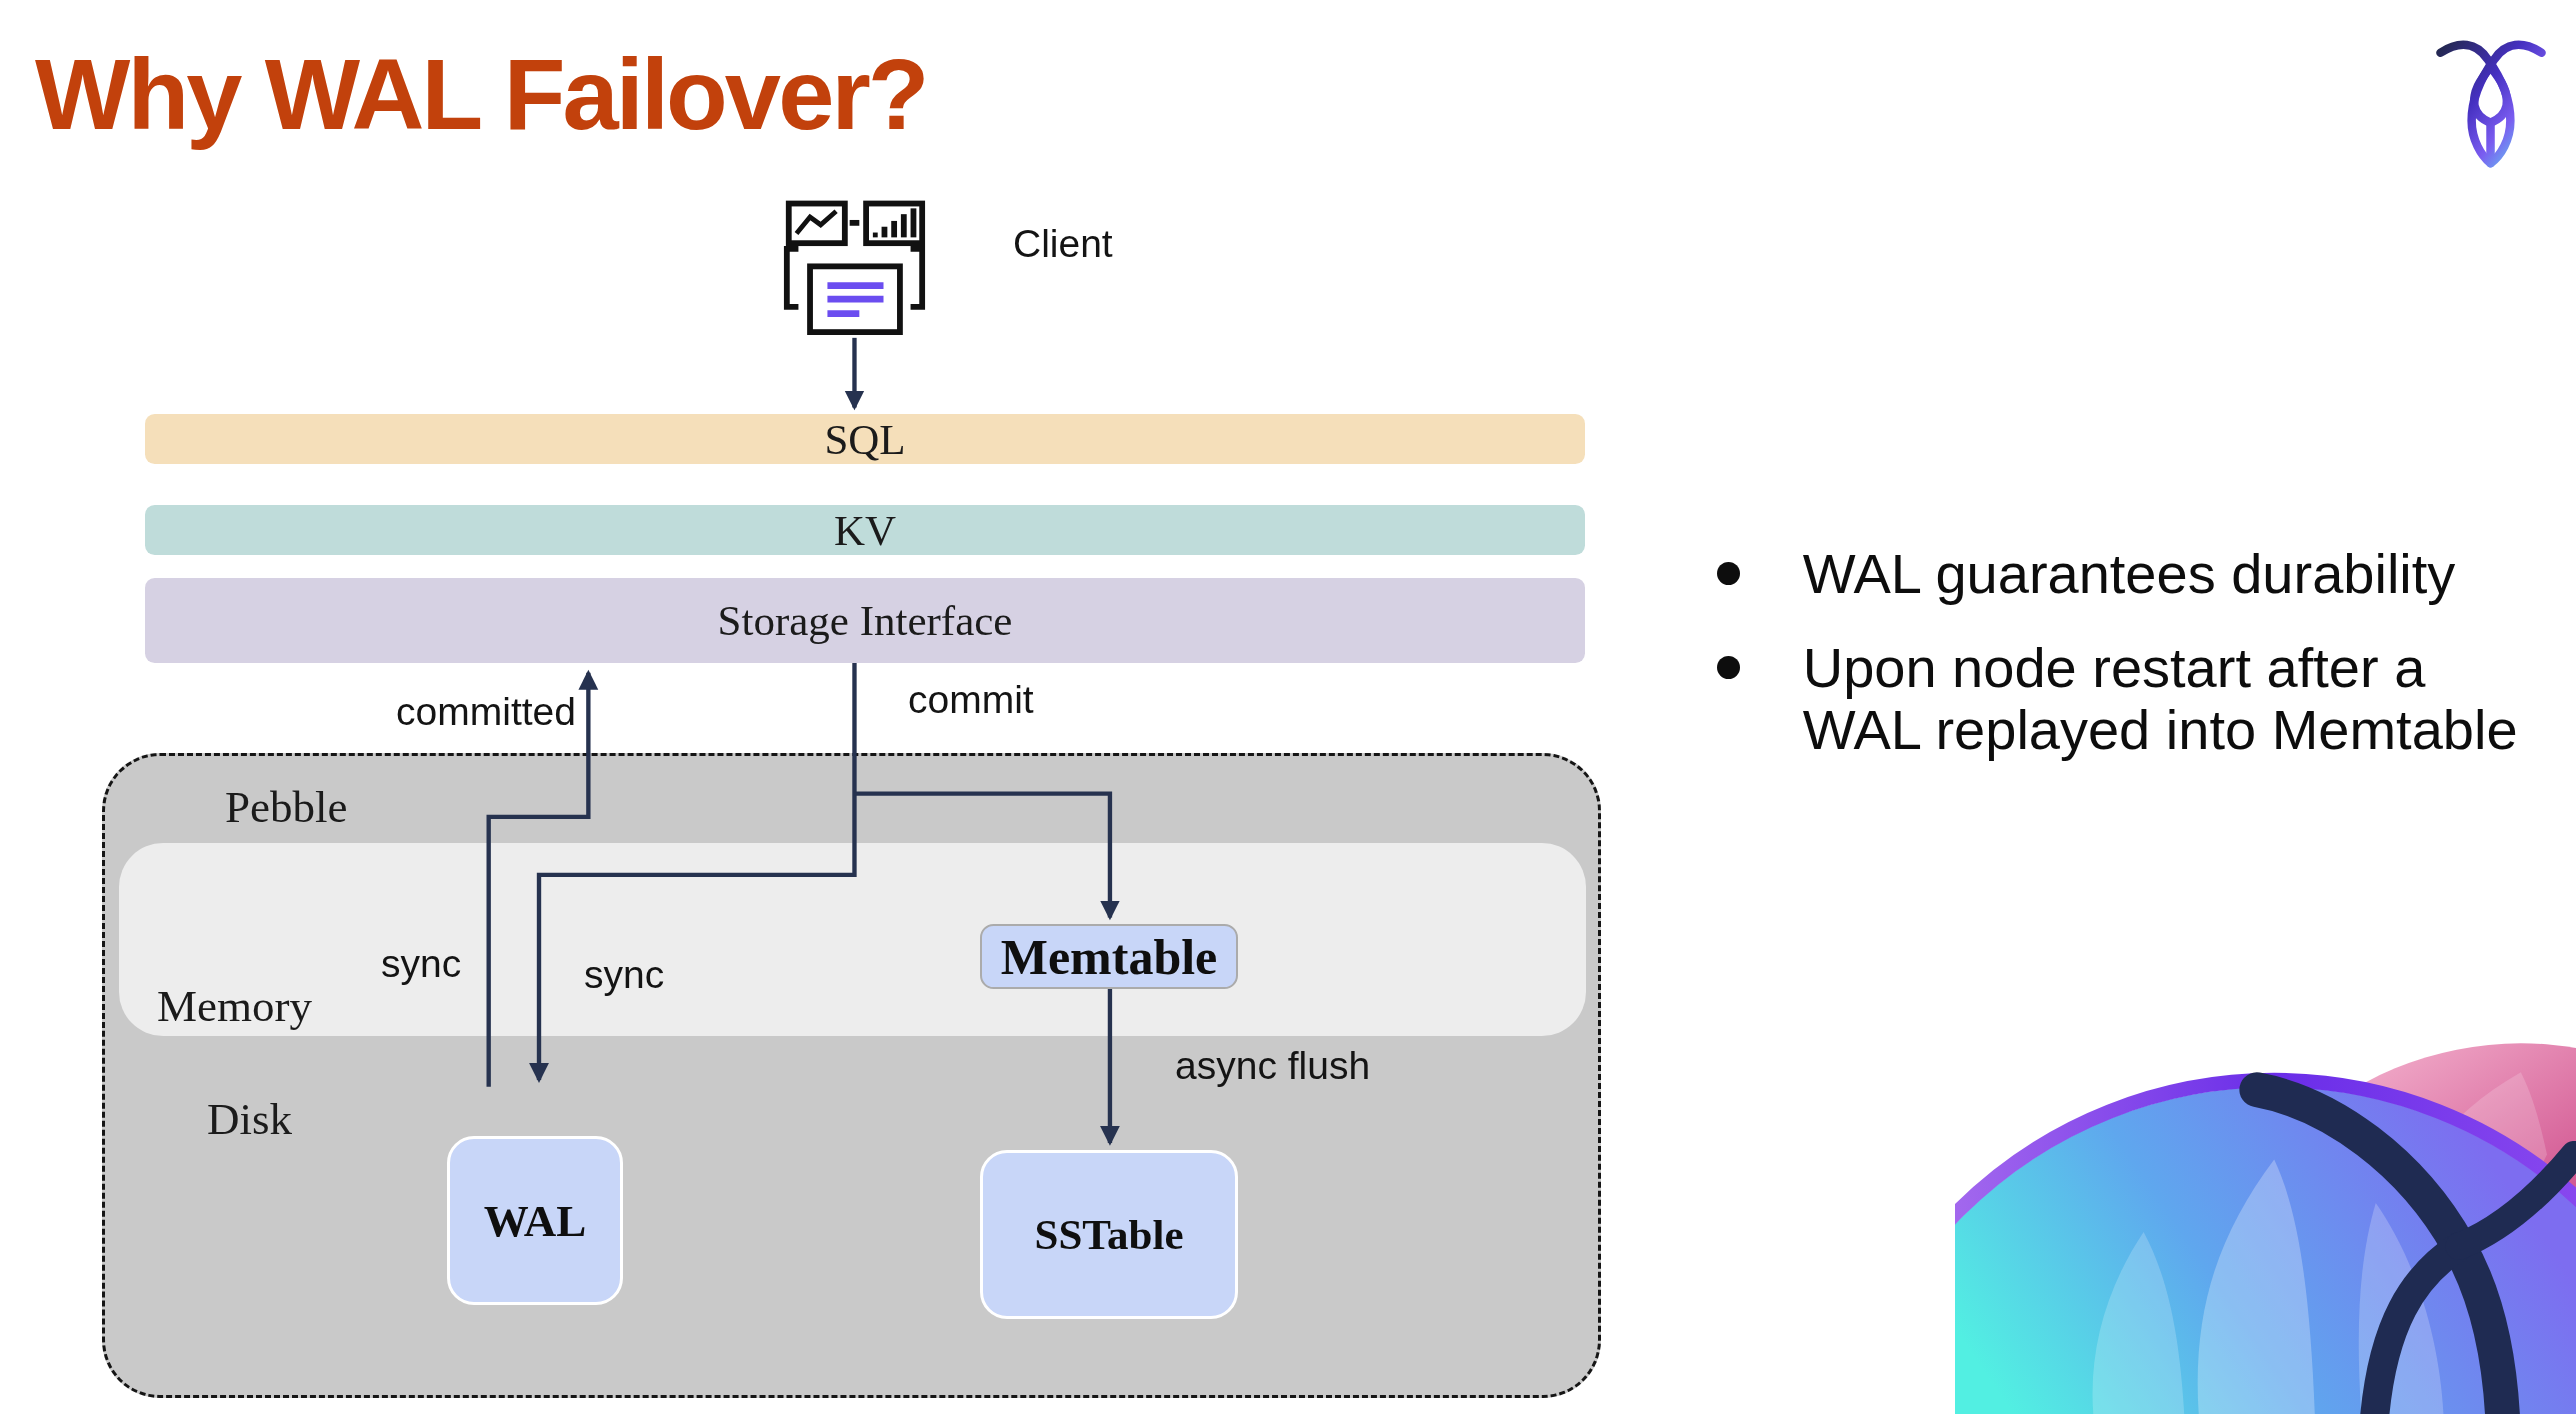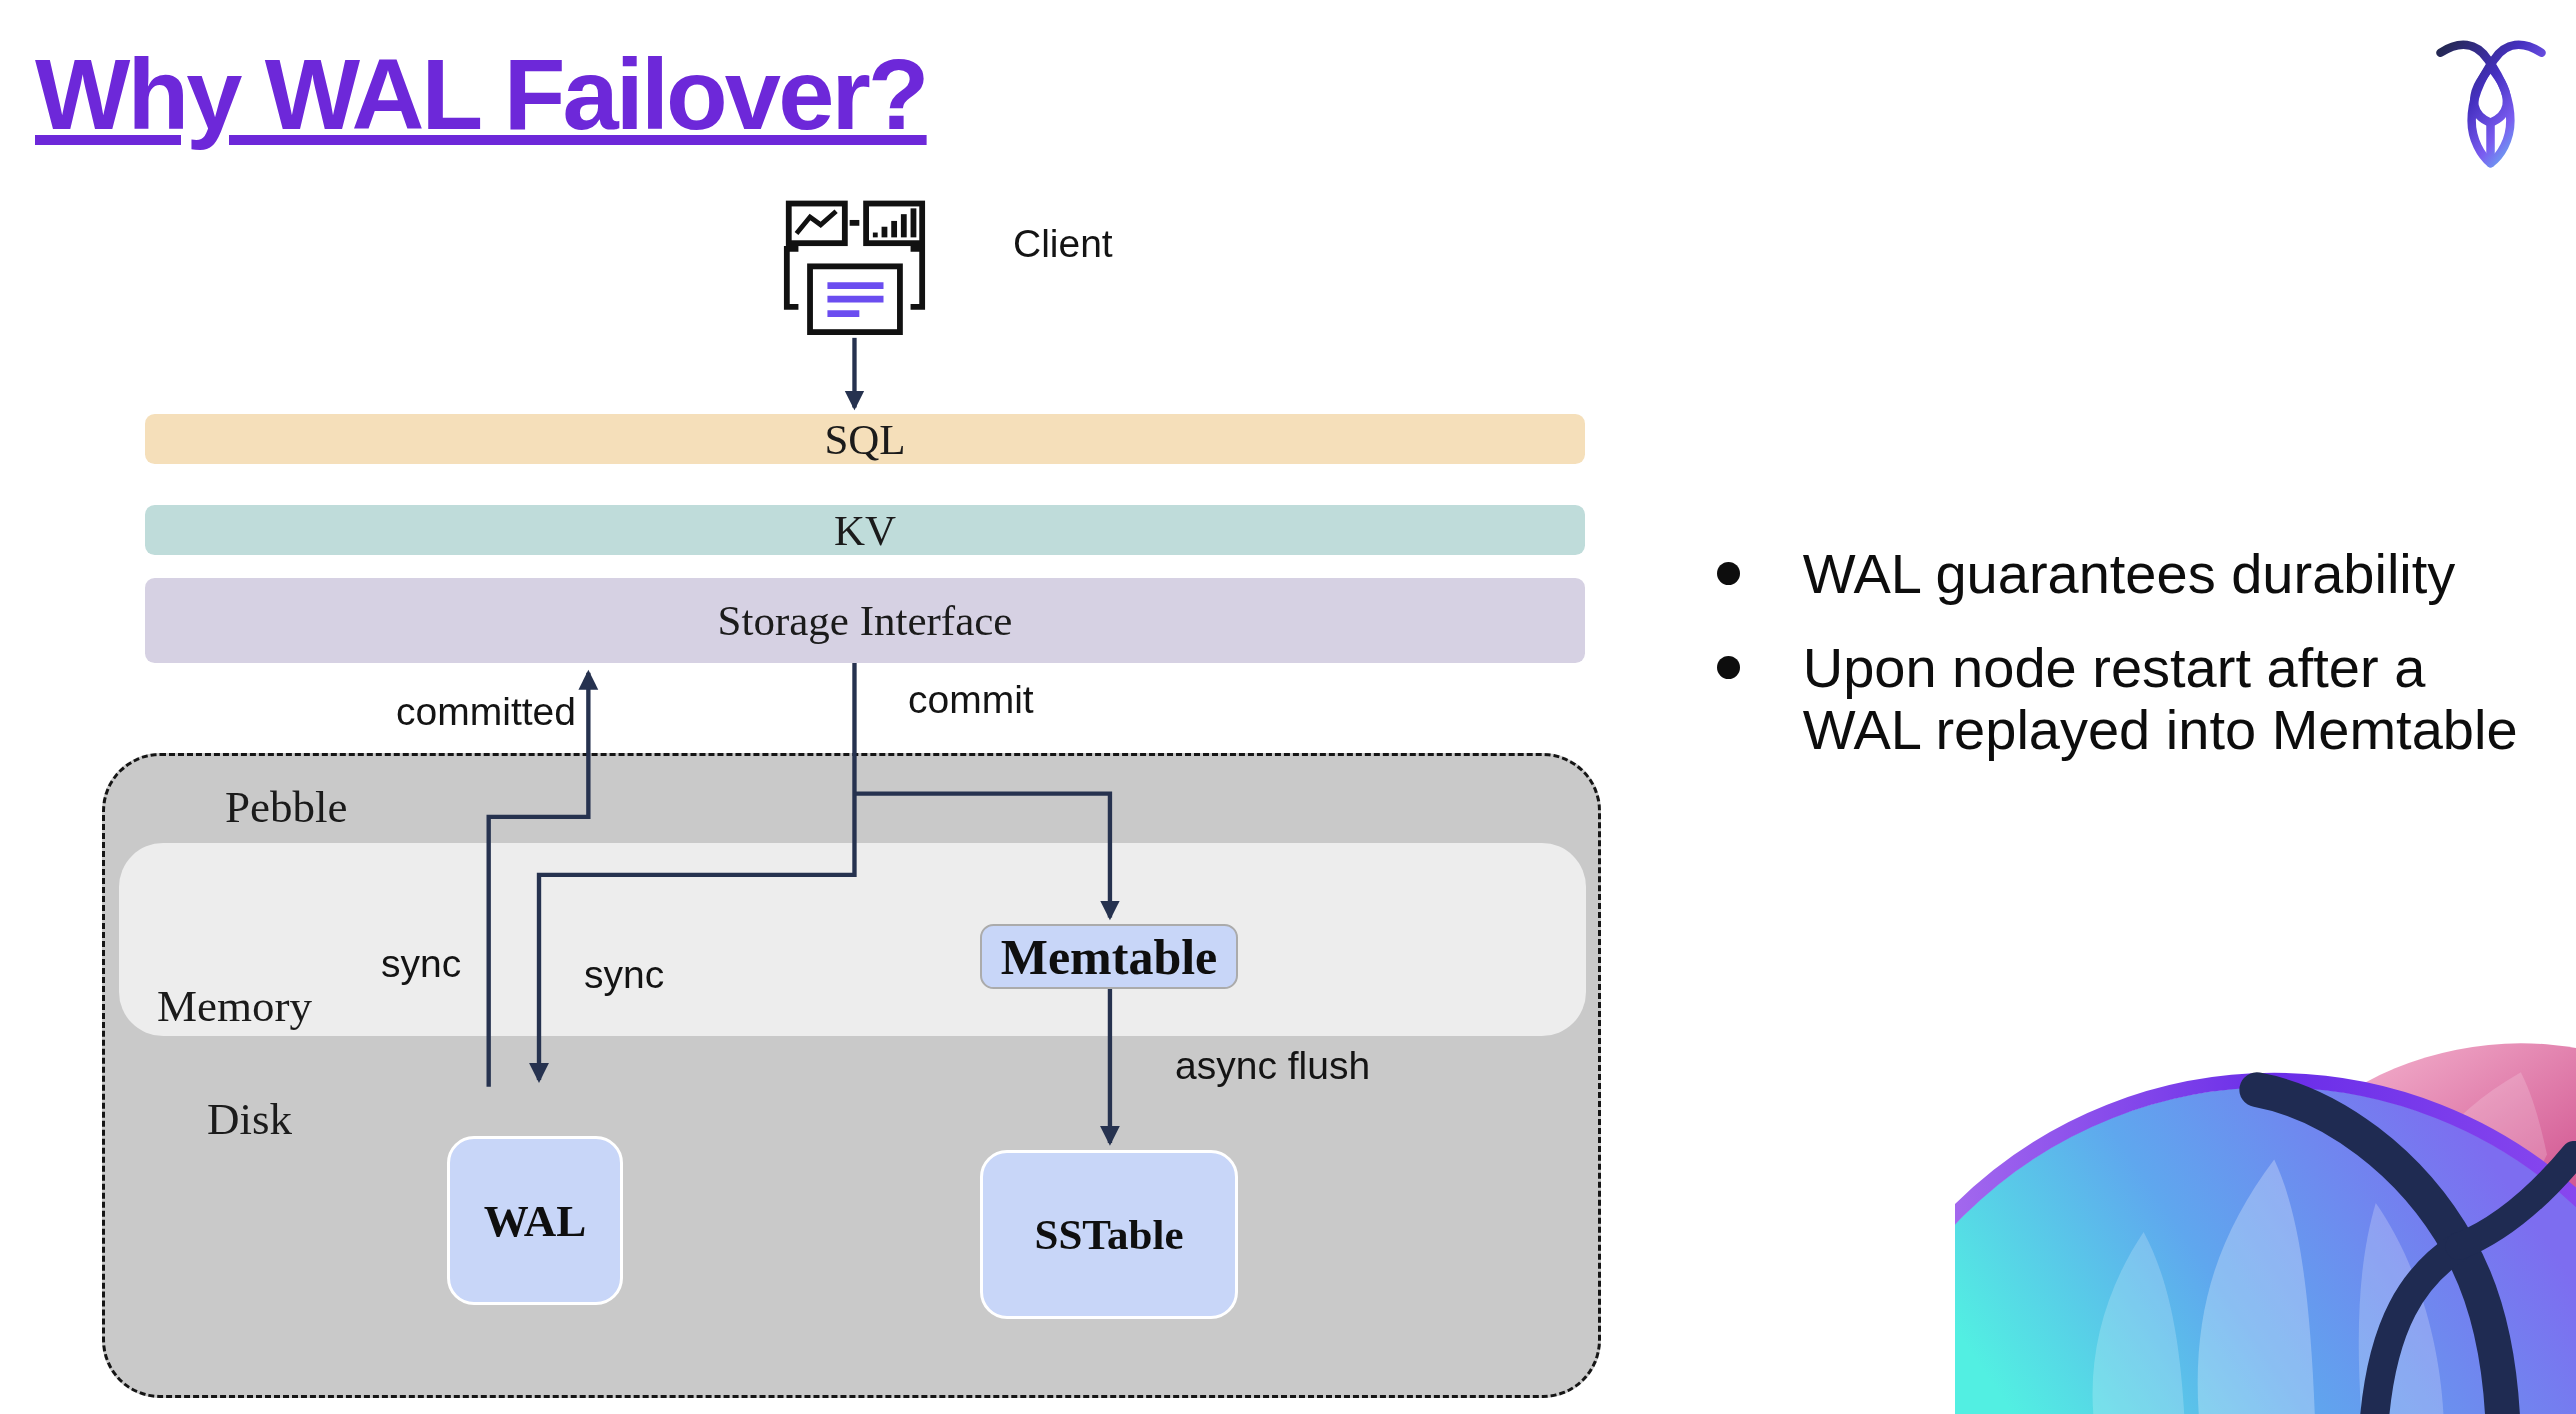--- a/index.html
+++ b/index.html
@@ -3,21 +3,21 @@
 <meta charset="utf-8">
 <style>
   html,body{margin:0;padding:0;background:#ffffff;}
   .slide{
     position:relative;width:2576px;height:1415px;background:#ffffff;
     overflow:hidden;font-family:"Liberation Sans",sans-serif;color:#141414;
   }
   .abs{position:absolute;}
   .title{
     left:35px;top:27px;font-size:101px;font-weight:bold;letter-spacing:-2.9px;
-    color:#6d28d9;line-height:135px;text-decoration:underline;
+    color:#c2410c;line-height:135px;
   }
   
   .bar{
     left:145px;width:1440px;border-radius:9.7px;display:flex;align-items:center;justify-content:center;
     font-family:"Liberation Serif",serif;font-size:43px;color:#1b1b1b;z-index:3;
   }
   .bar-sql{top:414px;height:50px;background:#f5dfba;}
   .bar-kv{top:505px;height:50px;background:#bfdcda;}
   .bar-storage{top:578px;height:85px;background:#d6d1e3;}
   

